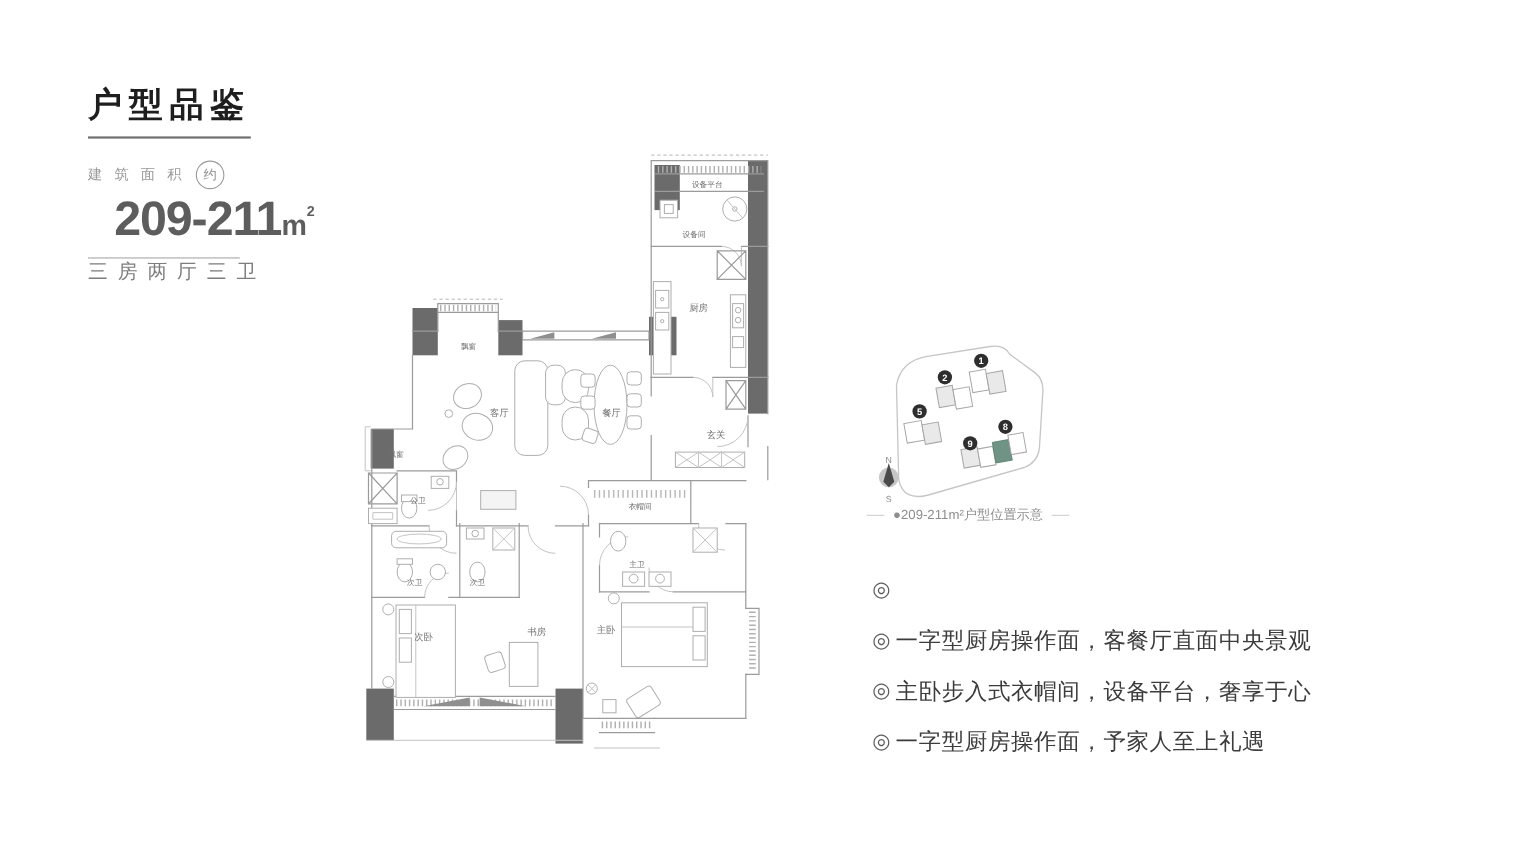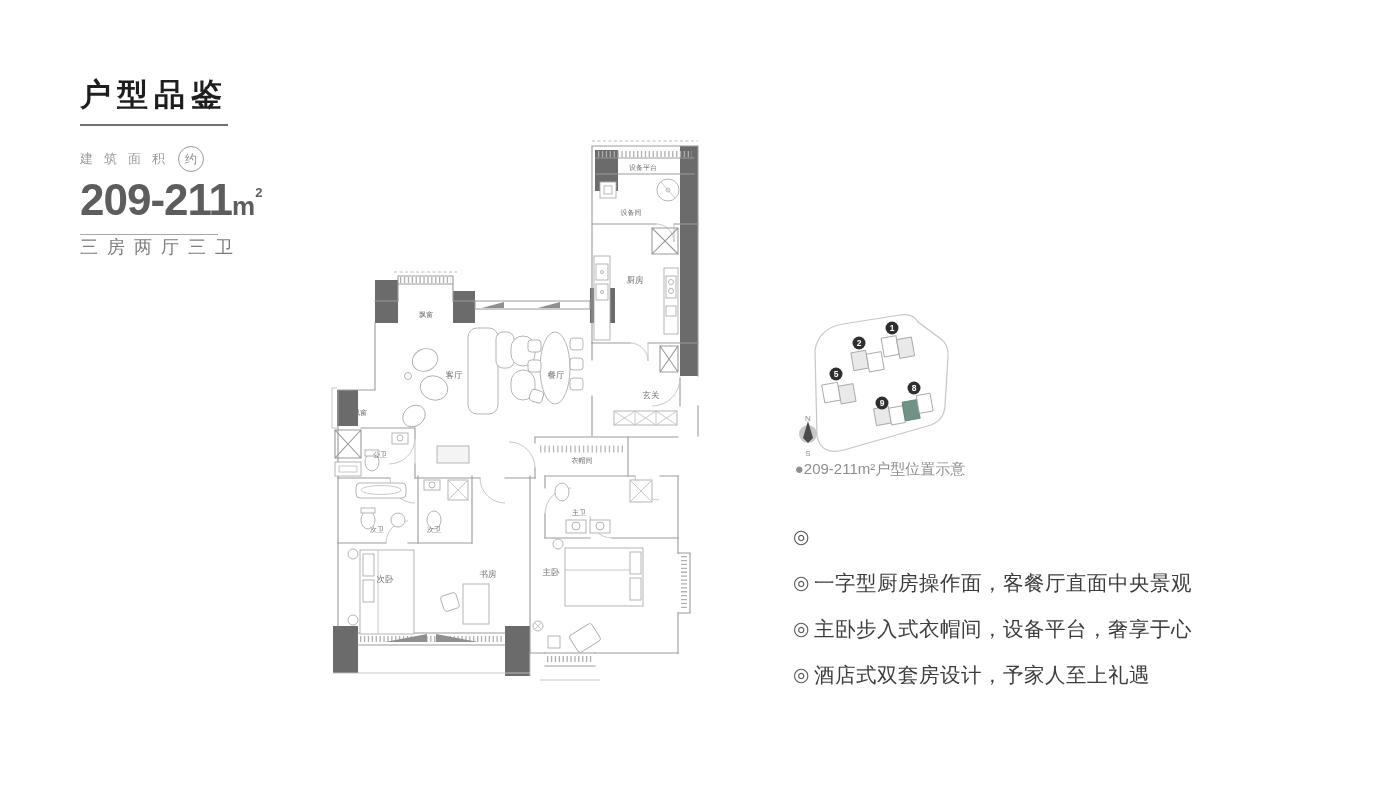--- a/index.html
+++ b/index.html
@@ -8,21 +8,21 @@
 
   
   .left-head{position:absolute;left:80px;top:74px;width:230px;}
   .title{margin:0;font-size:31px;font-weight:700;color:#1e1e1e;letter-spacing:6px;
          display:inline-block;border-bottom:2px solid #6f6f6f;padding-bottom:8px;}
   .area-row{margin-top:20px;display:flex;align-items:center;}
   .area-label{font-size:13px;color:#9a9a9a;letter-spacing:11px;}
   .approx{width:24px;height:24px;border:1px solid #9a9a9a;border-radius:50%;
           font-size:12px;color:#8c8c8c;display:flex;align-items:center;justify-content:center;
           margin-left:2px;flex:none;}
-  .area-value{margin-top:6px;font-weight:700;color:#5d5d5d;font-size:44px;letter-spacing:-1px;line-height:1.0;}
+  .area-value{margin-top:6px;font-weight:700;color:#5d5d5d;font-size:44px;letter-spacing:-1px;line-height:1.0;text-align:center;}
   .area-value .unit{font-size:26px;font-weight:700;letter-spacing:0;}
   .area-value .sup{font-size:13px;font-weight:700;vertical-align:18px;letter-spacing:0;}
   .rule{margin-top:12px;width:138px;height:1px;background:#a8a8a8;}
   .layout{font-size:18px;color:#7d7d7d;letter-spacing:9px;}
 
   
   .plan{position:absolute;left:330px;top:128px;}
   .plan .w{stroke:#9b9b9b;stroke-width:1.1;fill:none;stroke-linecap:square;}
   .plan .wl{stroke:#c2c2c2;stroke-width:0.9;fill:none;}
   .plan .dash{stroke:#b5b5b5;stroke-width:0.9;fill:none;stroke-dasharray:3,2.5;}
@@ -39,21 +39,21 @@
   
   .siteplan{position:absolute;left:790px;top:308px;}
   .siteplan .b{stroke:#a5a5a5;stroke-width:0.9;fill:#ffffff;}
   .siteplan .bg{stroke:#a5a5a5;stroke-width:0.9;fill:#e9e9e9;}
   .siteplan .bound{stroke:#c6c6c6;stroke-width:1.2;fill:none;}
   .siteplan .badge{fill:#2e2e2e;}
   .siteplan .badge-t{fill:#ffffff;font-size:8.5px;font-weight:700;text-anchor:middle;}
   .siteplan .cmp{fill:#8a8a8a;font-size:8px;text-anchor:middle;}
   .caption-row{position:absolute;left:788px;top:460px;width:184px;display:flex;align-items:center;justify-content:center;gap:8px;}
   .caption-row .dash{width:22px;height:1px;background:#cfcfcf;}
-  .caption{font-size:15px;color:#8e8e8e;white-space:nowrap;}
+  .caption{font-size:12px;color:#8e8e8e;white-space:nowrap;}
 
   
   .features{position:absolute;left:793px;top:514px;margin:0;padding:0;list-style:none;width:460px;}
   .features li{display:flex;align-items:flex-start;line-height:46px;font-size:20.5px;color:#3c3c3c;letter-spacing:0.5px;}
   .features .mk{color:#5a5a5a;margin-right:4px;font-size:19px;}
 </style>
 </head>
 <body>
 
 <div class="page">
@@ -318,17 +318,17 @@
     <li>
       <span class="mk">◎</span>
       <span>一字型厨房操作面，客餐厅直面中央景观</span>
     </li>
     <li>
       <span class="mk">◎</span>
       <span>主卧步入式衣帽间，设备平台，奢享于心</span>
     </li>
     <li>
       <span class="mk">◎</span>
-      <span>酒店式双套房设计，予家人至上礼遇</span>
+      <span>一字型厨房操作面，予家人至上礼遇</span>
     </li>
   </ul>
 
 </div>
 
 </body></html>

